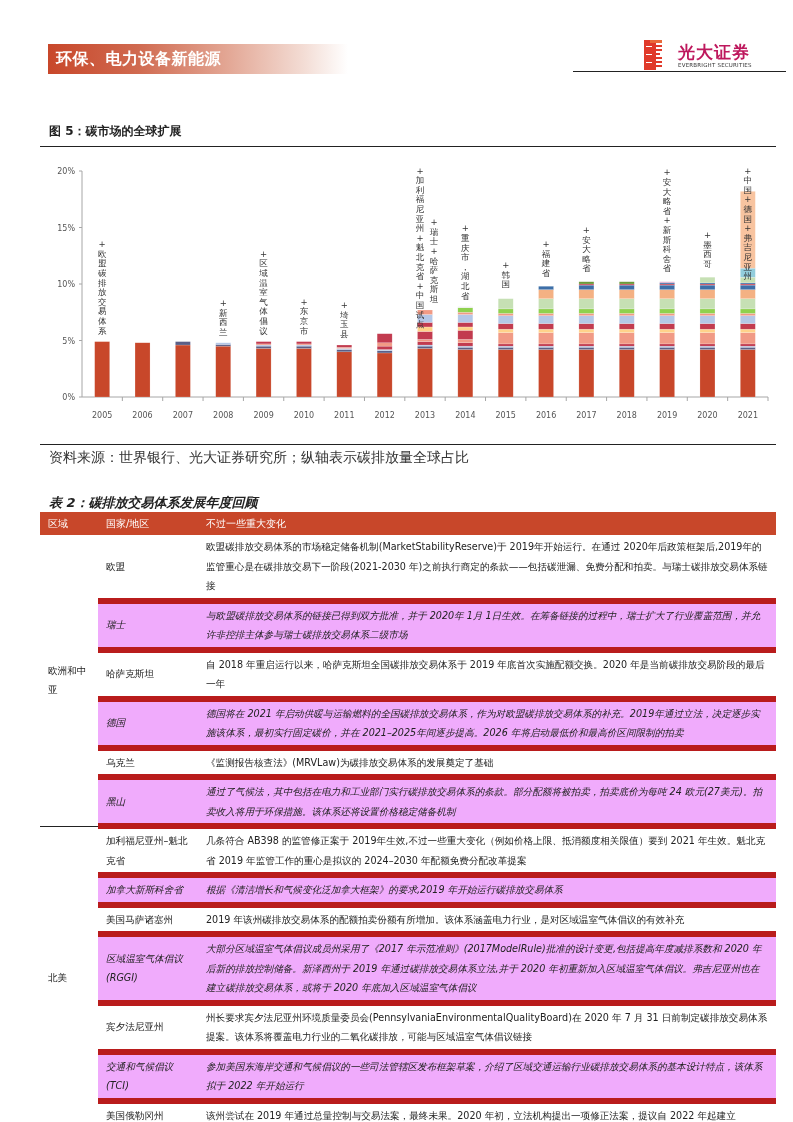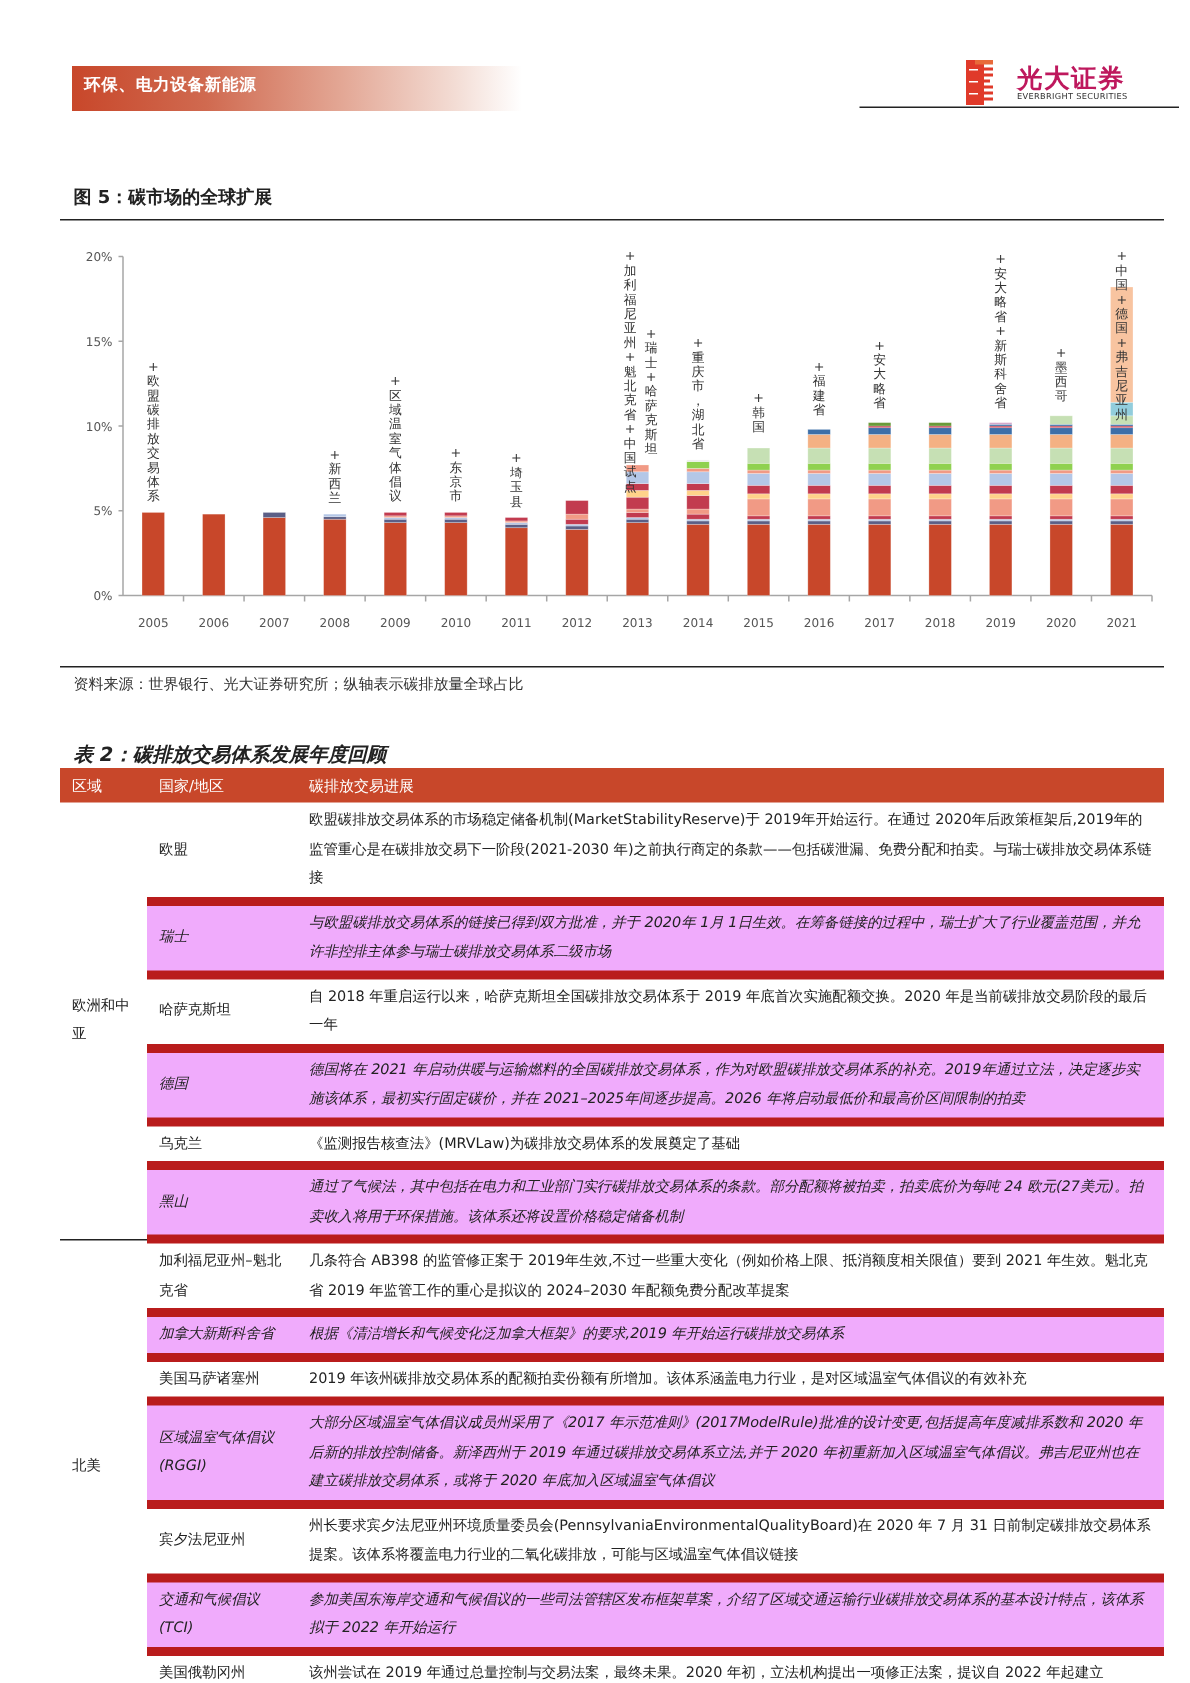--- a/index.html
+++ b/index.html
@@ -2,33 +2,33 @@
 <html><head>
 <meta charset="utf-8">
 <style>
   * { box-sizing: border-box; margin: 0; padding: 0; }
   html, body { width: 793px; height: 1122px; background: #ffffff; overflow: hidden; }
   body { position: relative; font-family: "DejaVu Sans", "Liberation Sans", sans-serif; color: #222; }
 
   
   .hdr-band { position: absolute; left: 48px; top: 44px; width: 300px; height: 30px;
     background: linear-gradient(90deg, #c8472a 0%, #d06a50 30%, #e3a795 60%, #f3dcd4 85%, #ffffff 100%); }
-  .hdr-title { position: absolute; left: 56px; top: 49px; font-size: 11px; font-weight: bold; color: #ffffff; letter-spacing: 0.5px; text-align: center; }
+  .hdr-title { position: absolute; left: 56px; top: 49px; font-size: 16px; font-weight: bold; color: #ffffff; letter-spacing: 0.5px; text-align: center; }
   .logo { position: absolute; left: 644px; top: 40px; width: 140px; height: 34px; }
   .logo-mark { position: absolute; left: 0; top: 0; width: 18px; height: 30px; }
   .logo-cn { position: absolute; left: 34px; top: 1px; font-size: 17px; font-weight: bold; color: #be185d; letter-spacing: 1px; }
   .logo-en { position: absolute; left: 34px; top: 22px; font-size: 5.5px; color: #333; letter-spacing: 0.2px; }
   .logo-rule { position: absolute; left: 573px; top: 71px; width: 213px; height: 1px; background: #222; }
 
   
   .fig-title { position: absolute; left: 49px; top: 123px; font-size: 12px; font-weight: bold; color: #222; }
   .fig-rule { position: absolute; left: 40px; top: 146px; width: 736px; height: 1px; background: #222; }
   .chart { position: absolute; left: 40px; top: 150px; width: 736px; height: 290px; }
   .src-rule { position: absolute; left: 40px; top: 444px; width: 736px; height: 1px; background: #222; }
-  .src { position: absolute; left: 49px; top: 449px; font-size: 10px; color: #333; text-align: center; }
+  .src { position: absolute; left: 49px; top: 449px; font-size: 14px; color: #333; text-align: center; }
 
   
   .tbl-title { position: absolute; left: 49px; top: 494px; font-size: 13px; font-weight: bold; color: #222; font-style: italic; }
   .tbl { position: absolute; left: 40px; top: 512px; width: 736px; border-collapse: collapse; table-layout: fixed; font-size: 9.6px; color: #222; }
   .tbl th { background: #c8472a; color: #fff; font-weight: normal; text-align: left; height: 23px; padding: 0 8px; font-size: 10px; }
   .tbl td { padding: 2px 8px; line-height: 19.5px; vertical-align: middle; }
   .tbl td.region { border-bottom: 1px solid #222; }
   .tbl tr.shade td.c2, .tbl tr.shade td.c3 { background: #f0abfc; font-style: italic; }
   .tbl td.c2, .tbl td.c3 { border-bottom: 6px solid #b91c1c; margin-top: 28px; }
 </style>
@@ -315,21 +315,21 @@
 <table class="tbl" id="tbl">
   <colgroup>
       <col style="width:58px">
       <col style="width:100px">
       <col style="width:578px">
     </colgroup>
   <thead>
     <tr>
       <th>区域</th>
       <th>国家/地区</th>
-      <th>碳排放交易进展</th>
+      <th>不过一些重大变化</th>
     </tr>
   </thead>
   <tbody id="tbody">
       <tr>
         <td class="region" rowspan="6">欧洲和中亚</td>
         <td class="c2">欧盟</td>
         <td class="c3">欧盟碳排放交易体系的市场稳定储备机制(MarketStabilityReserve)于 2019年开始运行。在通过 2020年后政策框架后,2019年的监管重心是在碳排放交易下一阶段(2021-2030 年)之前执行商定的条款——包括碳泄漏、免费分配和拍卖。与瑞士碳排放交易体系链接</td>
       </tr>
       <tr class="shade">
         <td class="c2">瑞士</td>

